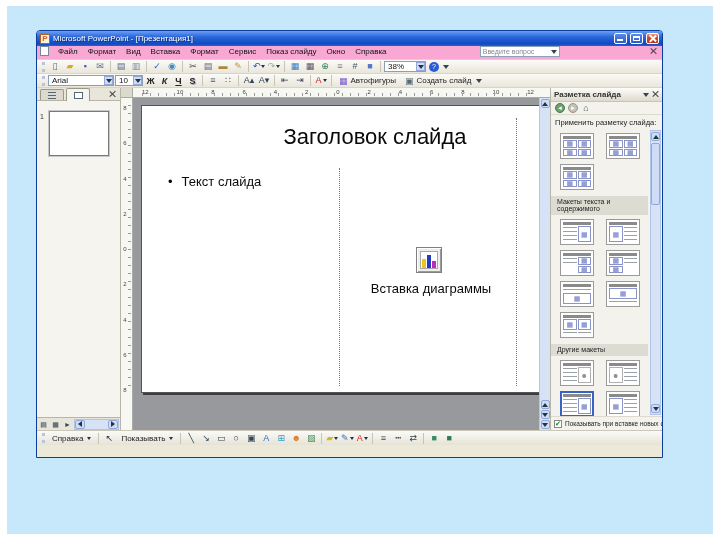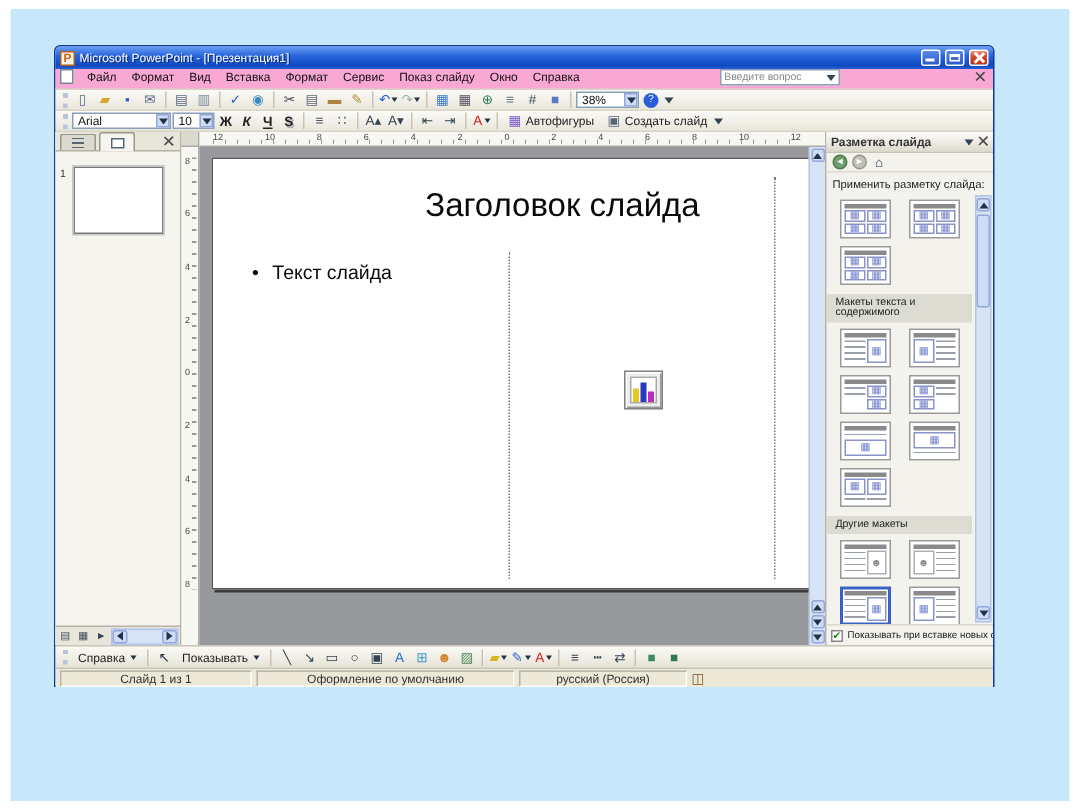--- a/index.html
+++ b/index.html
@@ -406,20 +406,21 @@
               <span>Текст слайда</span>
             </div>
             <div class="s-dot1"></div>
             <div class="s-dot2"></div>
             <div class="s-chartbtn">
               <span class="page"></span>
               <span class="b b1"></span>
                 <span class="b b2"></span>
                 <span class="b b3"></span>
             </div>
+            <div class="s-chartlbl">Вставка диаграммы</div>
           </div>
         </div>
         <div class="vscroll">
           <span class="sbtn">
               <span class="tri-u"></span>
             </span>
           <span class="vsp"></span>
           <span class="sbtn">
               <span class="tri-u"></span>
             </span>
@@ -664,20 +665,14 @@
         <span class="tsep"></span>
         <span class="tbi">
           <span class="g" style="color: rgb(61, 138, 98);">■</span>
         </span>
         <span class="tbi">
           <span class="g" style="color: rgb(47, 122, 82);">■</span>
         </span>
       </span>
   </div>
 
-  <div class="statusbar">
-    <span class="ssec s1">Слайд 1 из 1</span>
-    <span class="ssec s2">Оформление по умолчанию</span>
-    <span class="ssec s3">русский (Россия)</span>
-    <span class="bookico">◫</span>
-  </div>
 
 </div>
 
 </body></html>

